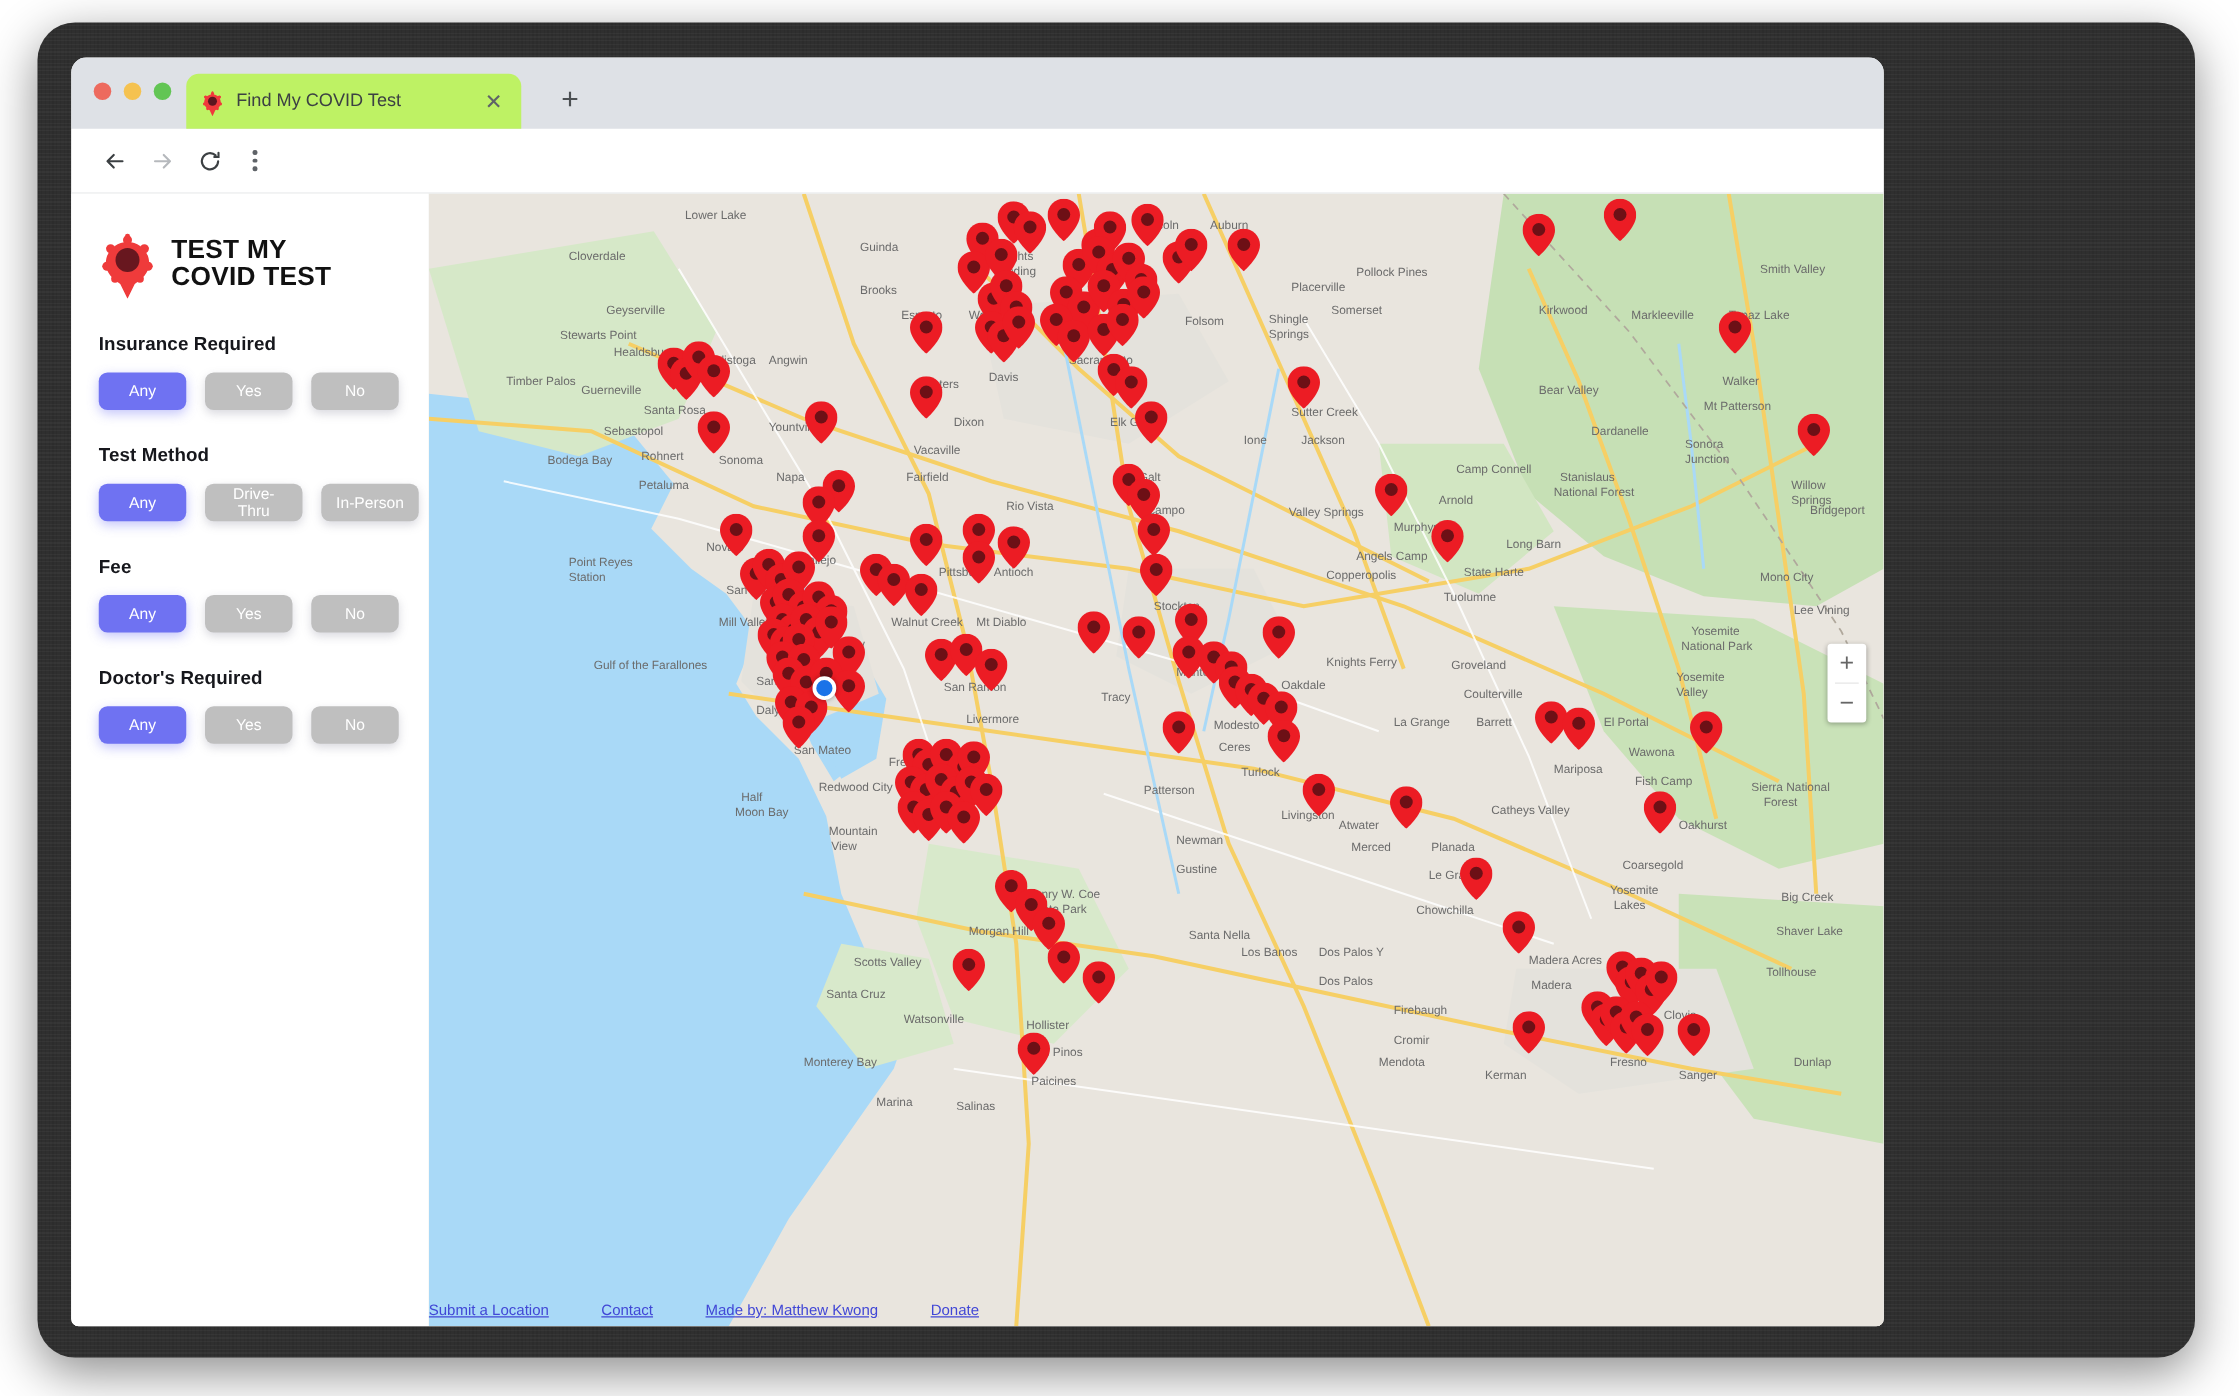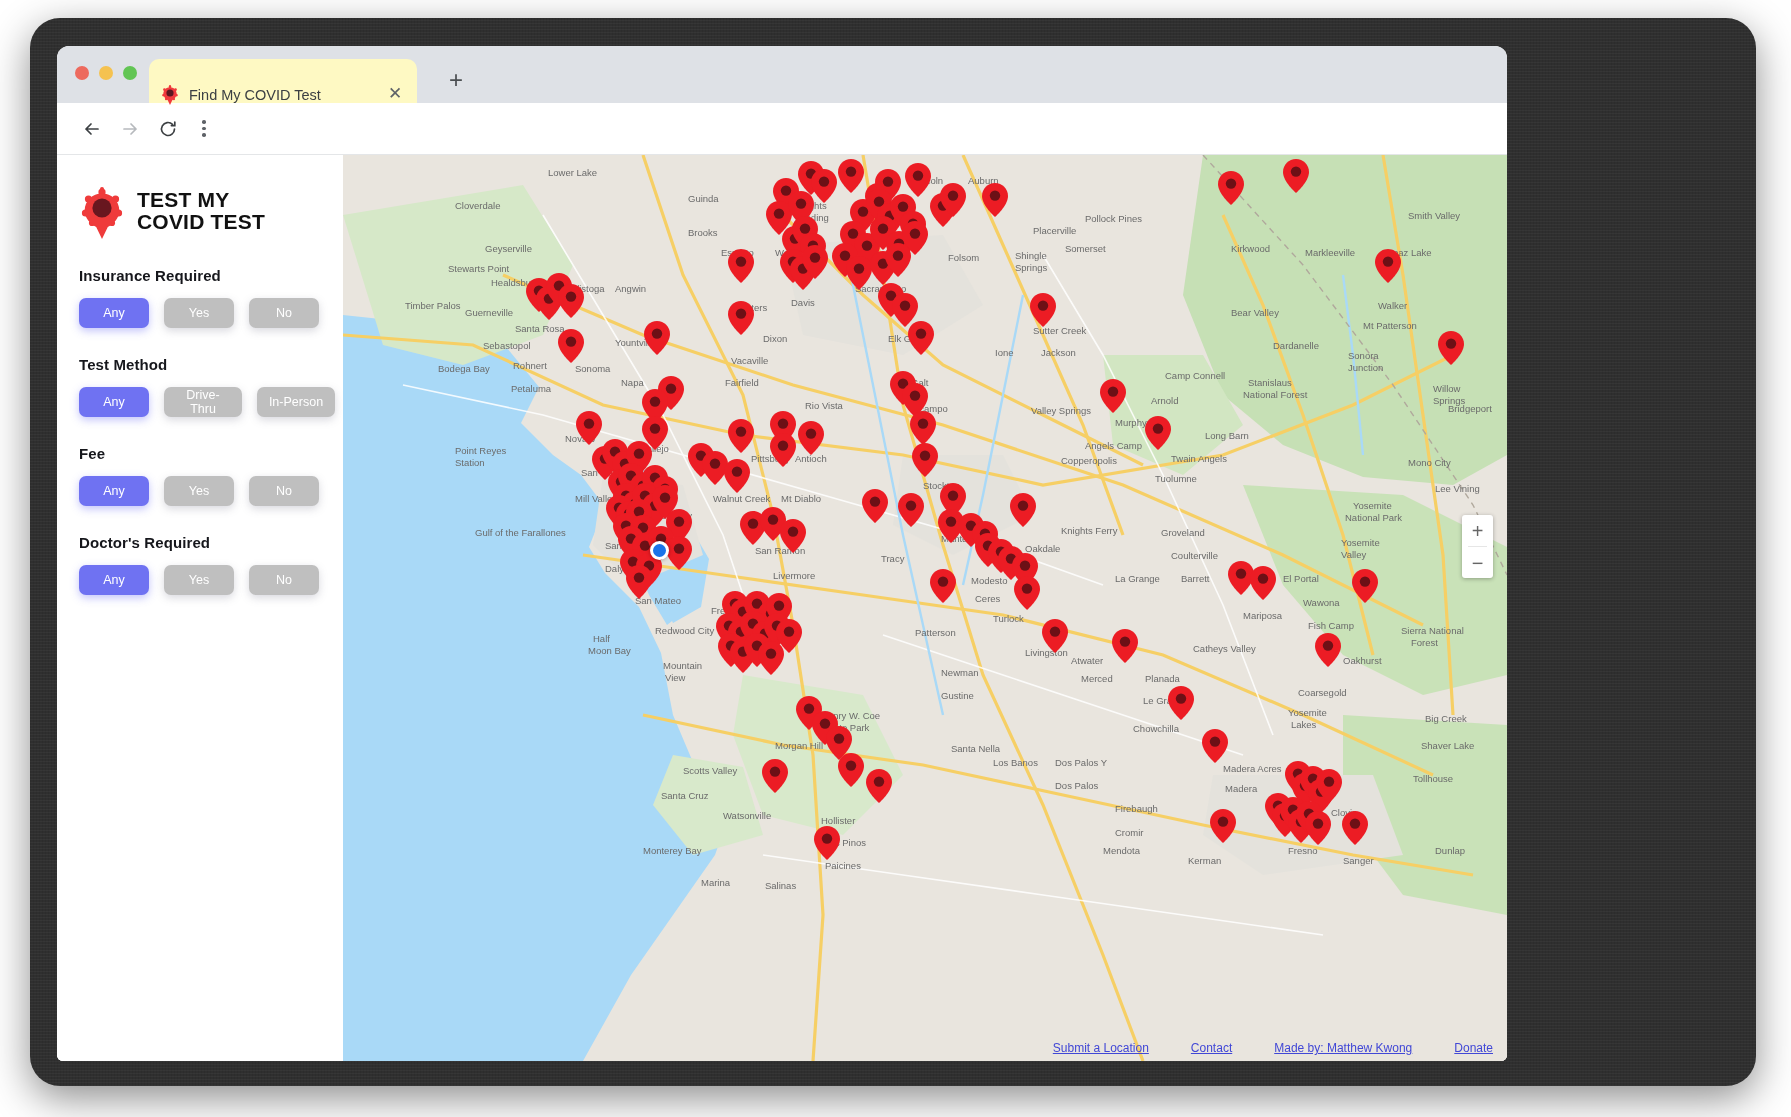--- a/index.html
+++ b/index.html
@@ -59,24 +59,24 @@
   }
   .dot { width: 14px; height: 14px; border-radius: 50%; }
   .dot.red { background: #ed6a5e; }
   .dot.yellow { background: #f5c250; }
   .dot.green { background: #62c554; }
 
   .tab {
     position: absolute;
     left: 92px; bottom: 0;
     width: 268px; height: 44px;
-    background: #fef9c3;
+    background: #bef264;
     border-radius: 10px 10px 0 0;
     display: flex;
-    align-items: flex-end;
+    align-items: center;
     padding: 0 12px;
     gap: 10px;
   }
   .tab-favicon { width: 18px; height: 20px; flex: 0 0 auto; }
   .tab-title {
     flex: 1;
     font-size: 14.5px;
     color: #3c4043;
     white-space: nowrap;
     overflow: hidden;
@@ -280,21 +280,20 @@
     user-select: none;
   }
   .zoom-sep { height: 1px; background: #e6e6e6; margin: 0 6px; }
 
   .map-footer {
     position: absolute;
     left: 0; right: 0; bottom: 0;
     height: 26px;
     display: flex;
     align-items: center;
-    justify-content: flex-end;
     gap: 42px;
     padding-right: 14px;
     z-index: 60;
   }
   .map-footer a {
     font-size: 12px;
     color: #4147d6;
     text-decoration: underline;
     white-space: nowrap;
   }
@@ -559,21 +558,21 @@
             <span style="position: absolute; left: 572px; top: 270px; font-size: 9.5px; color: rgb(107, 107, 107); white-space: nowrap; font-family: &quot;Liberation Sans&quot;, sans-serif; z-index: 10;">Lodi</span>
             <span style="position: absolute; left: 688px; top: 250px; font-size: 9.5px; color: rgb(107, 107, 107); white-space: nowrap; font-family: &quot;Liberation Sans&quot;, sans-serif; z-index: 10;">Valley Springs</span>
             <span style="position: absolute; left: 772px; top: 262px; font-size: 9.5px; color: rgb(107, 107, 107); white-space: nowrap; font-family: &quot;Liberation Sans&quot;, sans-serif; z-index: 10;">Murphys</span>
             <span style="position: absolute; left: 222px; top: 278px; font-size: 9.5px; color: rgb(107, 107, 107); white-space: nowrap; font-family: &quot;Liberation Sans&quot;, sans-serif; z-index: 10;">Novato</span>
             <span style="position: absolute; left: 742px; top: 285px; font-size: 9.5px; color: rgb(107, 107, 107); white-space: nowrap; font-family: &quot;Liberation Sans&quot;, sans-serif; z-index: 10;">Angels Camp</span>
             <span style="position: absolute; left: 862px; top: 275px; font-size: 9.5px; color: rgb(107, 107, 107); white-space: nowrap; font-family: &quot;Liberation Sans&quot;, sans-serif; z-index: 10;">Long Barn</span>
             <span style="position: absolute; left: 112px; top: 290px; font-size: 9.5px; color: rgb(107, 107, 107); white-space: nowrap; font-family: &quot;Liberation Sans&quot;, sans-serif; z-index: 10;">Point Reyes</span>
             <span style="position: absolute; left: 112px; top: 302px; font-size: 9.5px; color: rgb(107, 107, 107); white-space: nowrap; font-family: &quot;Liberation Sans&quot;, sans-serif; z-index: 10;">Station</span>
             <span style="position: absolute; left: 298px; top: 288px; font-size: 9.5px; color: rgb(107, 107, 107); white-space: nowrap; font-family: &quot;Liberation Sans&quot;, sans-serif; z-index: 10;">Vallejo</span>
             <span style="position: absolute; left: 408px; top: 298px; font-size: 9.5px; color: rgb(107, 107, 107); white-space: nowrap; font-family: &quot;Liberation Sans&quot;, sans-serif; z-index: 10;">Pittsburg</span>
-            <span style="position: absolute; left: 828px; top: 298px; font-size: 9.5px; color: rgb(107, 107, 107); white-space: nowrap; font-family: &quot;Liberation Sans&quot;, sans-serif; z-index: 10;">Twain Angels</span>
+            <span style="position: absolute; left: 828px; top: 298px; font-size: 9.5px; color: rgb(107, 107, 107); white-space: nowrap; font-family: &quot;Liberation Sans&quot;, sans-serif; z-index: 10;">State Harte</span>
             <span style="position: absolute; left: 718px; top: 300px; font-size: 9.5px; color: rgb(107, 107, 107); white-space: nowrap; font-family: &quot;Liberation Sans&quot;, sans-serif; z-index: 10;">Copperopolis</span>
             <span style="position: absolute; left: 238px; top: 312px; font-size: 9.5px; color: rgb(107, 107, 107); white-space: nowrap; font-family: &quot;Liberation Sans&quot;, sans-serif; z-index: 10;">San Rafael</span>
             <span style="position: absolute; left: 452px; top: 298px; font-size: 9.5px; color: rgb(107, 107, 107); white-space: nowrap; font-family: &quot;Liberation Sans&quot;, sans-serif; z-index: 10;">Antioch</span>
             <span style="position: absolute; left: 580px; top: 325px; font-size: 9.5px; color: rgb(107, 107, 107); white-space: nowrap; font-family: &quot;Liberation Sans&quot;, sans-serif; z-index: 10;">Stockton</span>
             <span style="position: absolute; left: 812px; top: 318px; font-size: 9.5px; color: rgb(107, 107, 107); white-space: nowrap; font-family: &quot;Liberation Sans&quot;, sans-serif; z-index: 10;">Tuolumne</span>
             <span style="position: absolute; left: 1065px; top: 302px; font-size: 9.5px; color: rgb(107, 107, 107); white-space: nowrap; font-family: &quot;Liberation Sans&quot;, sans-serif; z-index: 10;">Mono City</span>
             <span style="position: absolute; left: 232px; top: 338px; font-size: 9.5px; color: rgb(107, 107, 107); white-space: nowrap; font-family: &quot;Liberation Sans&quot;, sans-serif; z-index: 10;">Mill Valley</span>
             <span style="position: absolute; left: 370px; top: 338px; font-size: 9.5px; color: rgb(107, 107, 107); white-space: nowrap; font-family: &quot;Liberation Sans&quot;, sans-serif; z-index: 10;">Walnut Creek</span>
             <span style="position: absolute; left: 438px; top: 338px; font-size: 9.5px; color: rgb(107, 107, 107); white-space: nowrap; font-family: &quot;Liberation Sans&quot;, sans-serif; z-index: 10;">Mt Diablo</span>
             <span style="position: absolute; left: 1092px; top: 328px; font-size: 9.5px; color: rgb(107, 107, 107); white-space: nowrap; font-family: &quot;Liberation Sans&quot;, sans-serif; z-index: 10;">Lee Vining</span>

